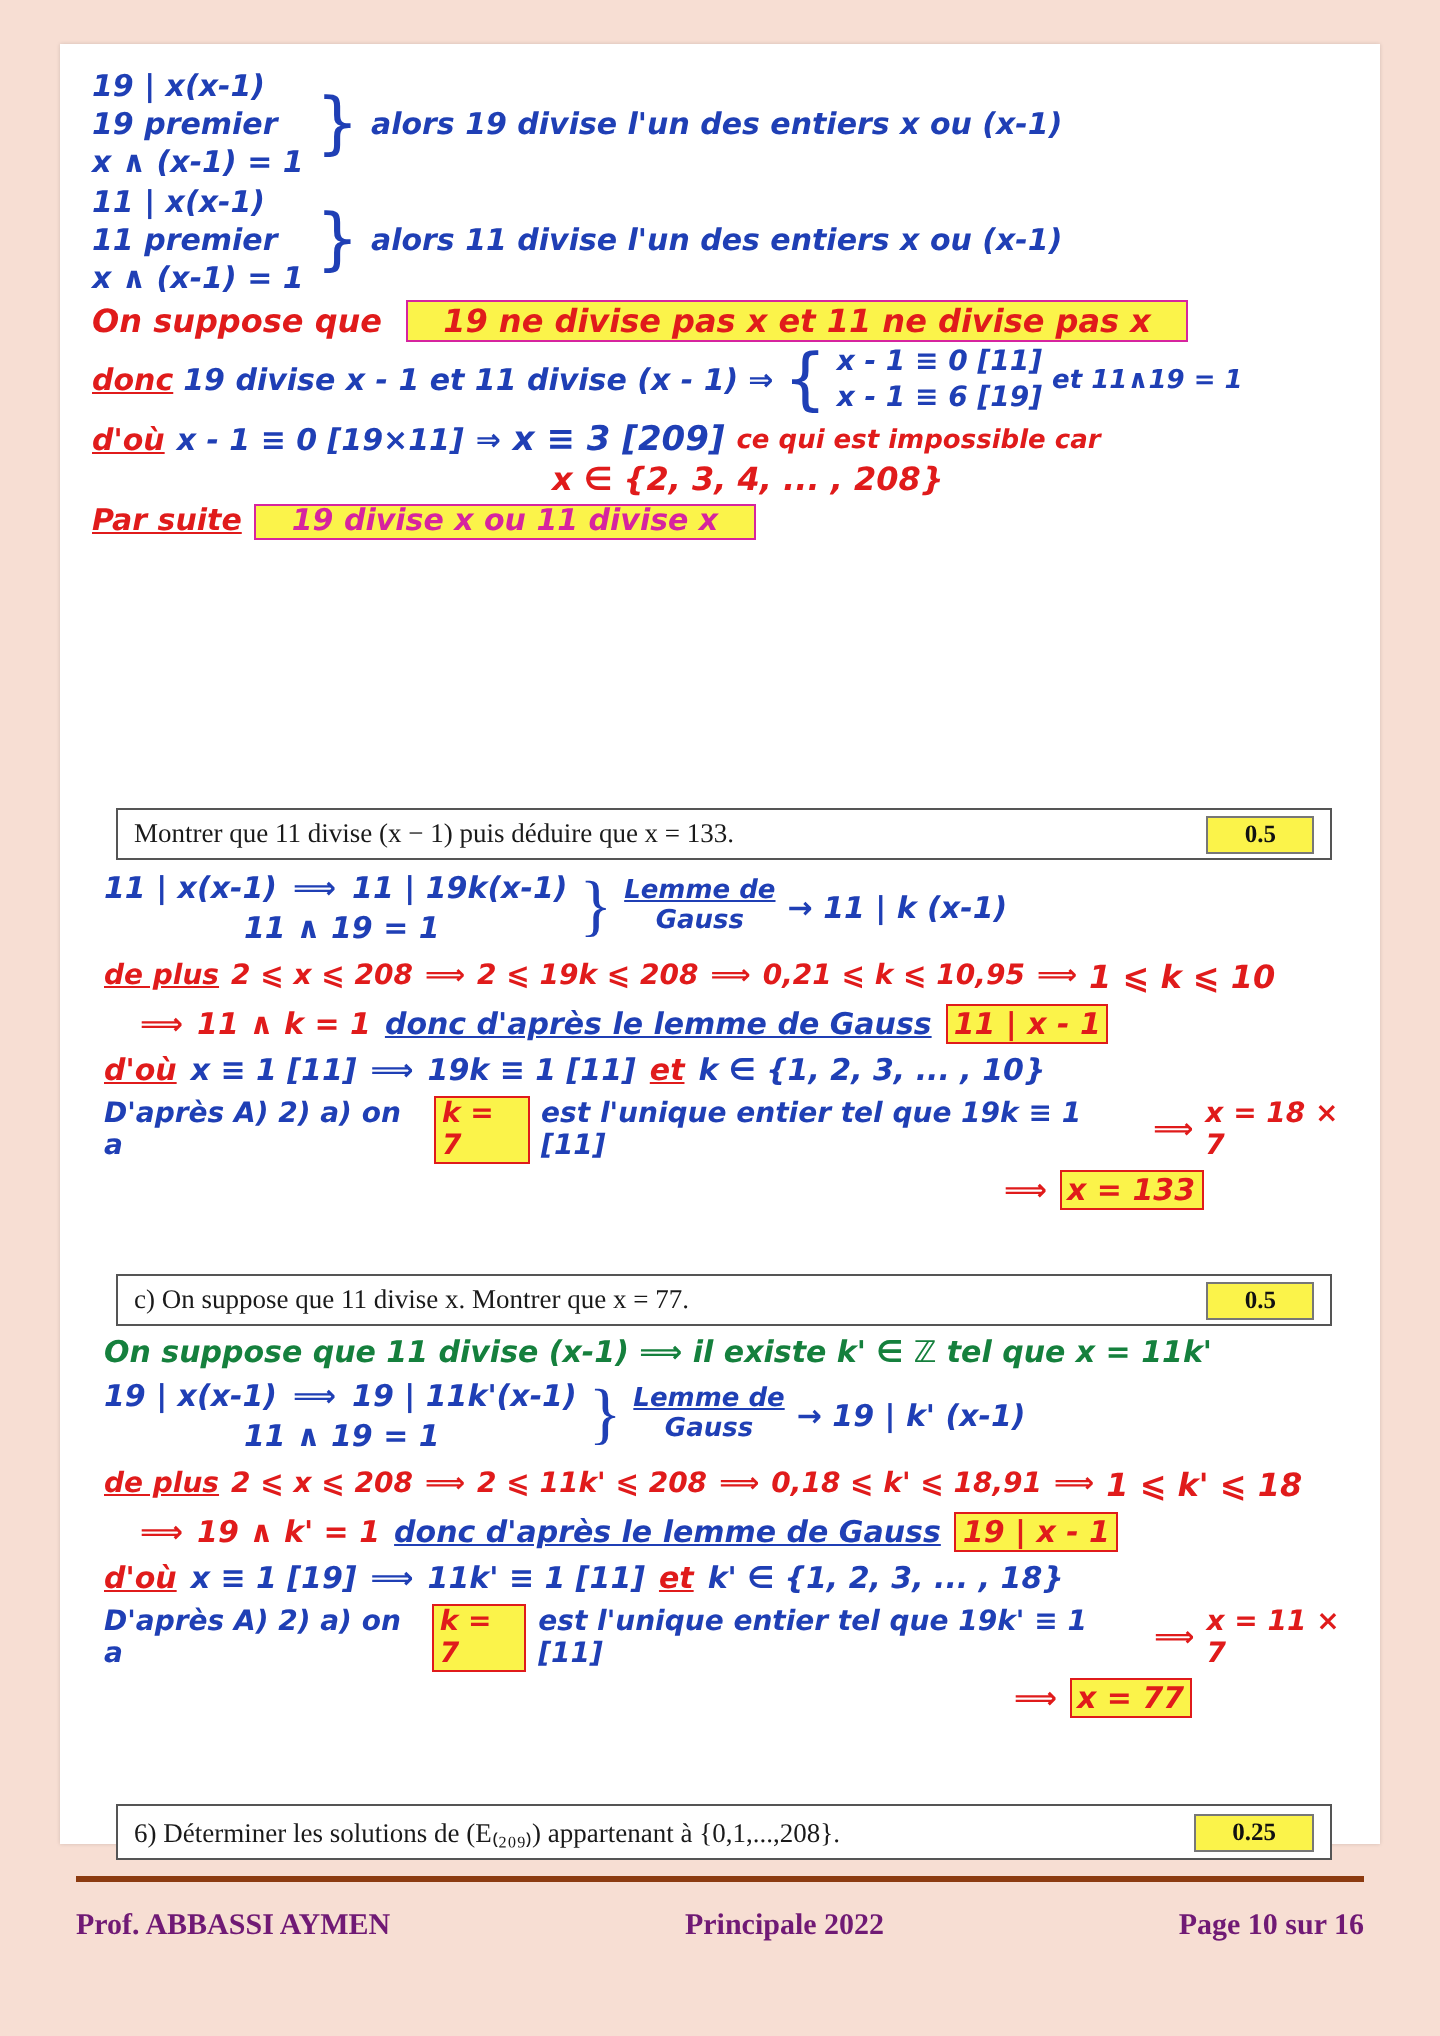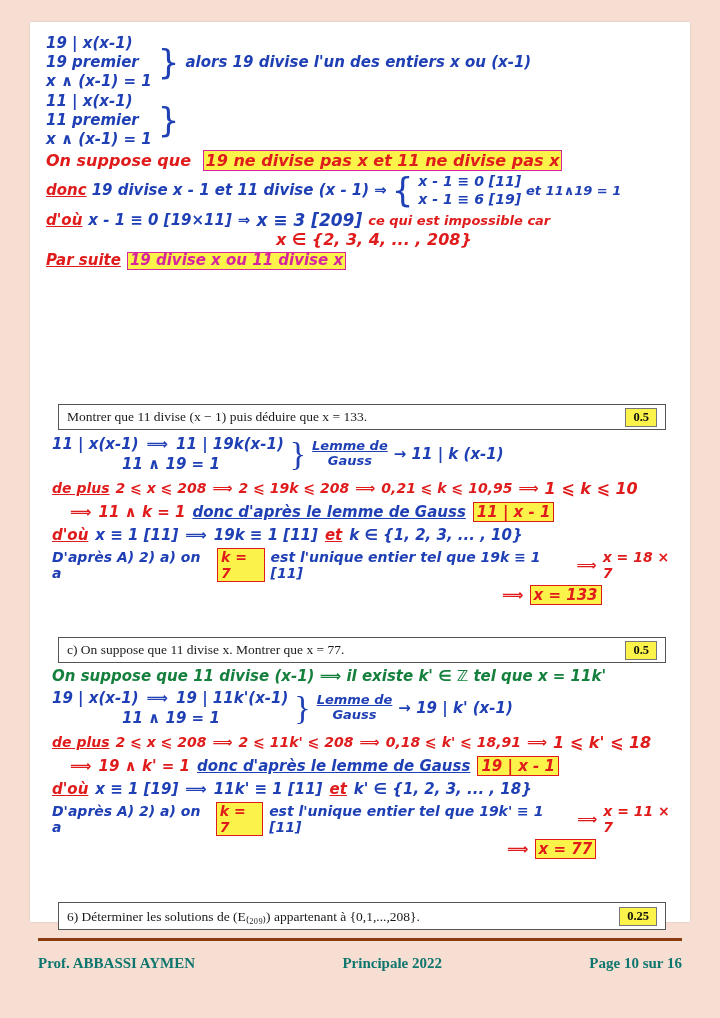--- a/index.html
+++ b/index.html
@@ -29,21 +29,21 @@
     font-weight: bold;
   }
   
   .blue  { color: #1f3fb5; }
   .red   { color: #e01b1b; }
   .green { color: #15803d; }
   .pink  { color: #d6249f; }
 
   .hl-yellow {
     background: #fbf34a;
-    padding: 0 2px;
+    padding: 0 18px;
   }
   .boxed {
     border: 1.5px solid #e01b1b;
     padding: 0 3px;
     display: inline-block;
   }
   .underline { text-decoration: underline; }
 
   .sec1 {
     position: absolute;
@@ -93,21 +93,21 @@
     align-items: center;
     justify-content: space-between;
     padding: 4px 8px;
     background: #fff;
   }
   .pts {
     background: #fbf34a;
     border: 1px solid #777;
     font-family: "Liberation Serif", serif;
     font-size: 12.5px;
-    padding: 1px 7px;
+    padding: 1px 18px;
     font-weight: bold;
     color: #111;
   }
   .hr-sep {
     border: 0;
     border-top: 1px solid #999;
     margin: 0;
   }
 
   .footer-rule {
@@ -122,21 +122,21 @@
     position: absolute;
     left: 38px;
     top: 955px;
     width: 644px;
     display: flex;
     justify-content: space-between;
     align-items: center;
     font-family: "Liberation Serif", serif;
     font-weight: bold;
     font-size: 15px;
-    color: #0f766e;
+    color: #701a75;
   }
   .lemme {
     display: inline-flex;
     flex-direction: column;
     align-items: center;
     font-size: 13px;
     line-height: 1.15;
     color: #1f3fb5;
   }
   .lemme .top { text-decoration: underline; }
@@ -159,20 +159,21 @@
       <span class="after">alors 19 divise l'un des entiers  x  ou (x-1)</span>
     </div>
 
     <div class="group blue hw" style="margin-bottom:4px;">
       <div class="stack">
         <span>11 | x(x-1)</span>
         <span>11 premier</span>
         <span>x ∧ (x-1) = 1</span>
       </div>
       <span class="brace">}</span>
+      <span class="after">alors 11 divise l'un des entiers  x  ou (x-1)</span>
     </div>
 
     <div class="line hw red l1" style="font-size:16px;">
       <span>On suppose que</span>
       <span class="hl-yellow" style="border:1px solid #d6249f; margin-left:6px;">19 ne divise pas x  et  11 ne divise pas x</span>
     </div>
 
     <div class="line hw red l1" style="display:flex;align-items:center;gap:5px;font-size:15px;margin-top:3px;">
       <span class="underline">donc</span>
       <span class="blue">19 divise  x - 1   et  11 divise (x - 1)</span>

